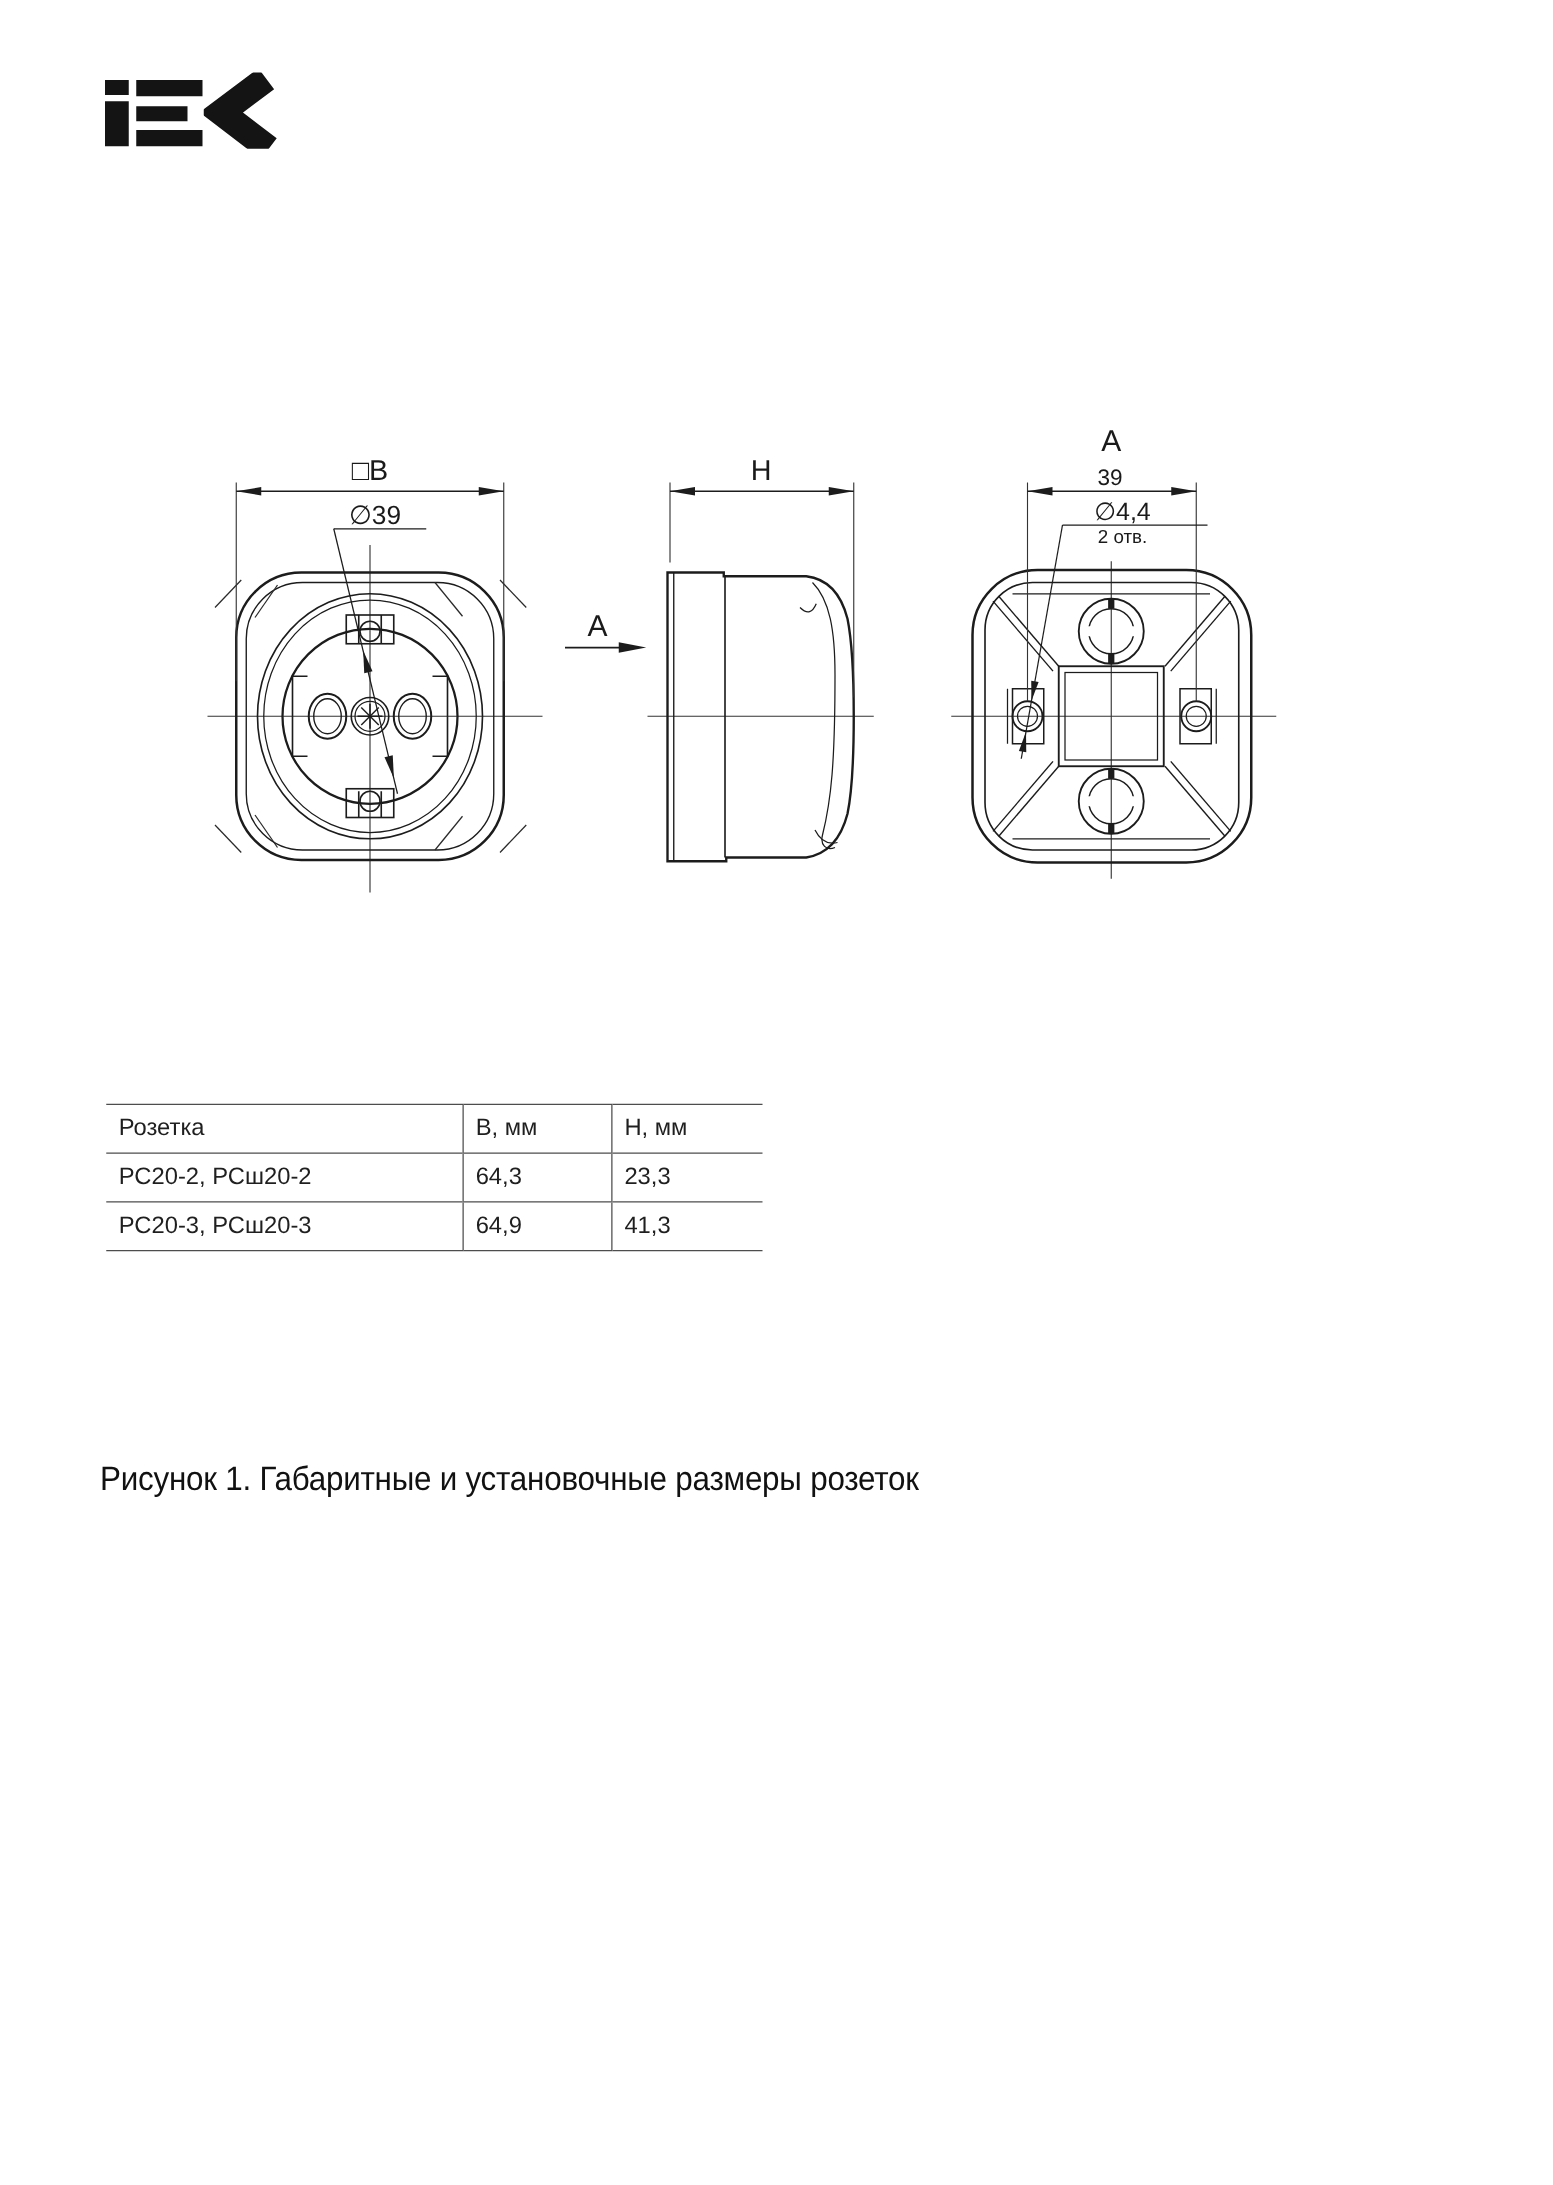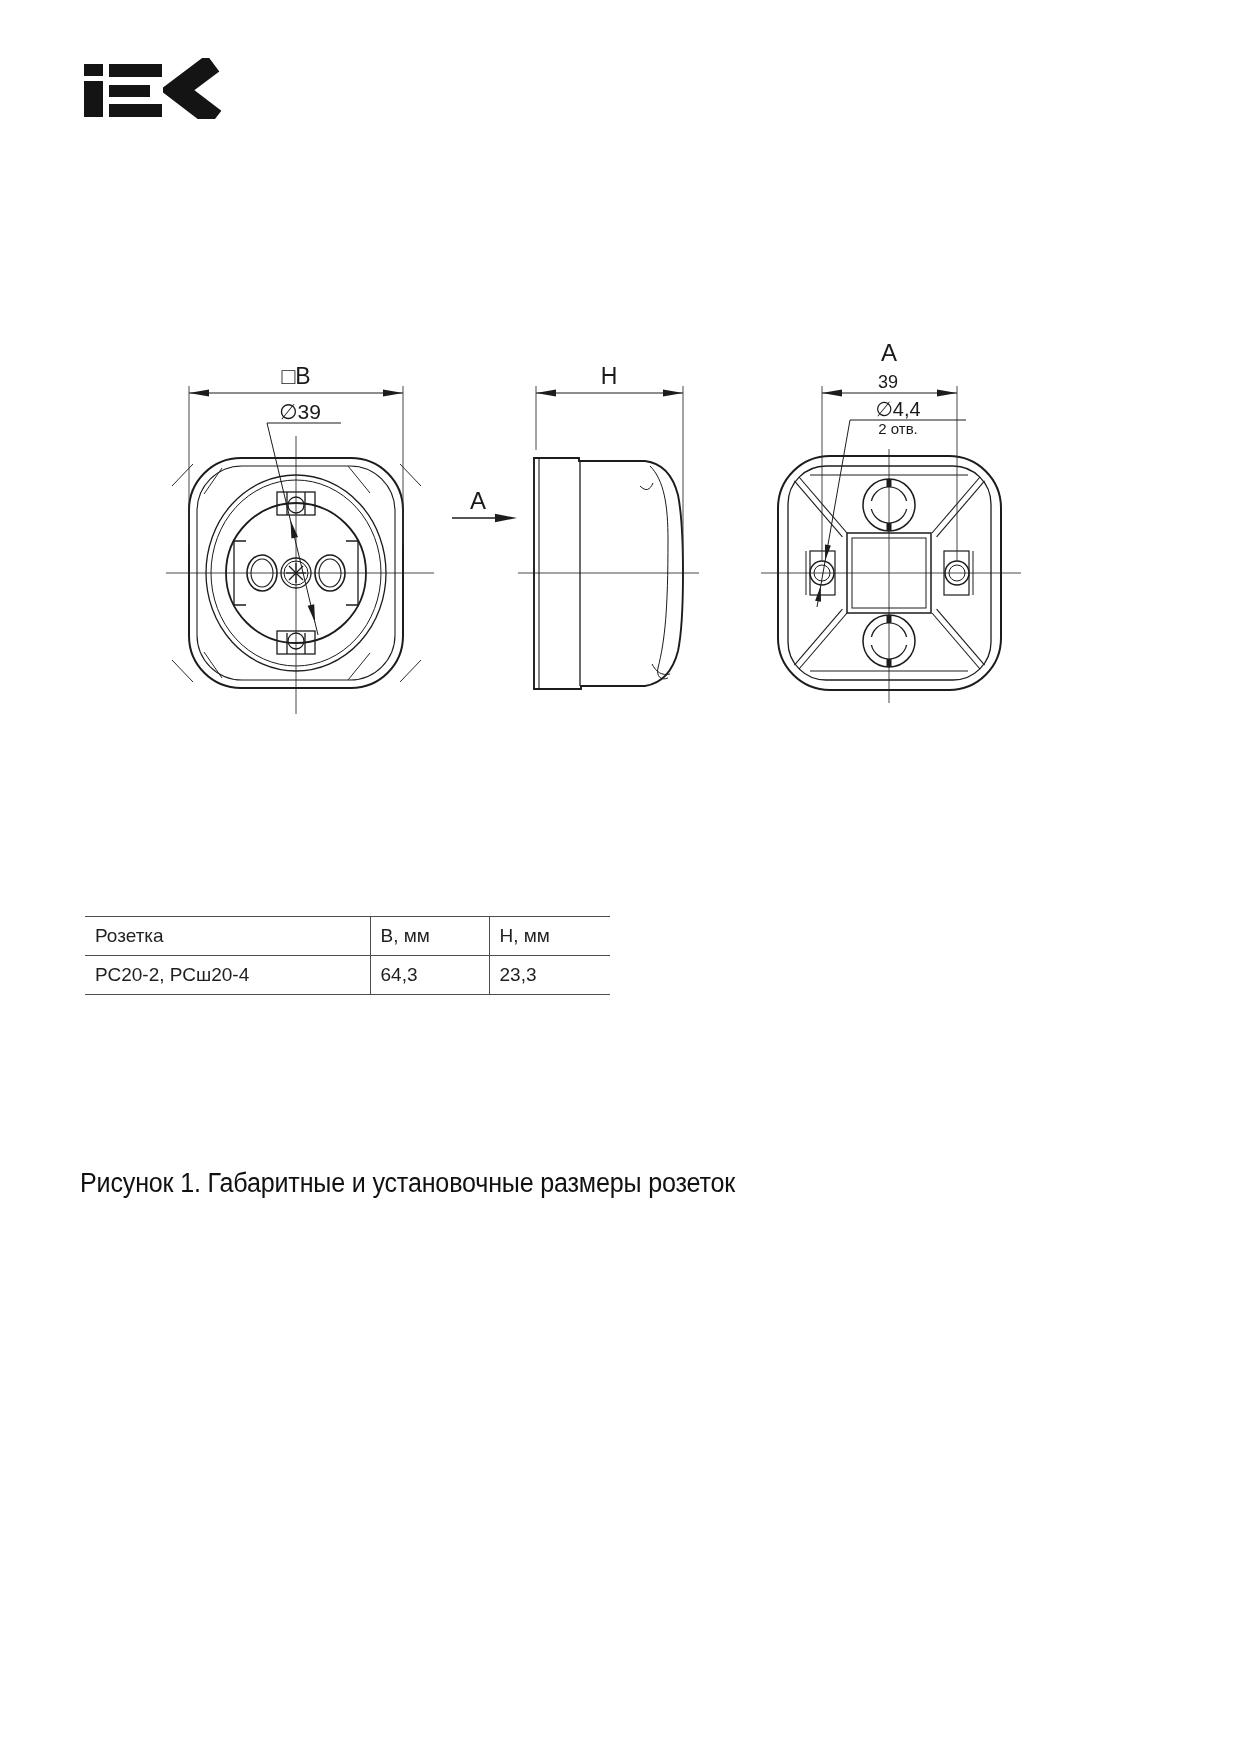--- a/index.html
+++ b/index.html
@@ -5,21 +5,21 @@
   html,body{margin:0;padding:0;background:#e8e8e8;}
   #page{
     position:relative;width:1242px;height:1748px;background:#ffffff;
     font-family:"Liberation Sans","DejaVu Sans",sans-serif;color:#1a1a1a;
     margin:0 auto;overflow:hidden;
   }
   #logo-svg{position:absolute;left:0;top:0;}
   #drawing-svg{position:absolute;left:0;top:0;}
   svg text{font-family:"Liberation Sans","DejaVu Sans",sans-serif;fill:#1a1a1a;}
   table.dims{
-    position:absolute;left:85px;top:916px;border-collapse:collapse;
+    position:absolute;left:85px;top:883px;border-collapse:collapse;
     font-size:19px;color:#1f1f1f;table-layout:fixed;
   }
   table.dims col.c1{width:285px;} table.dims col.c2{width:119px;} table.dims col.c3{width:121px;}
   table.dims th, table.dims td{
     font-weight:normal;text-align:left;padding:8px 10px;height:22px;
     border-top:1.5px solid #4d4d4d;white-space:nowrap;overflow:hidden;
   }
   table.dims tr:last-child td{border-bottom:1.5px solid #4d4d4d;}
   table.dims th + th, table.dims td + td{border-left:1.4px solid #4d4d4d;}
   #caption{
@@ -240,22 +240,27 @@
       </colgroup>
     <thead>
       <tr>
         <th>Розетка</th>
         <th>B, мм</th>
         <th>H, мм</th>
       </tr>
     </thead>
     <tbody>
       <tr>
-        <td>РС20-2, РСш20-4</td>
+        <td>РС20-2, РСш20-2</td>
         <td>64,3</td>
         <td>23,3</td>
       </tr>
+      <tr>
+        <td>РС20-3, РСш20-3</td>
+        <td>64,9</td>
+        <td>41,3</td>
+      </tr>
     </tbody>
   </table>
 
   <div id="caption">Рисунок 1. Габаритные и установочные размеры розеток</div>
 
 </div>
 
 </body></html>

